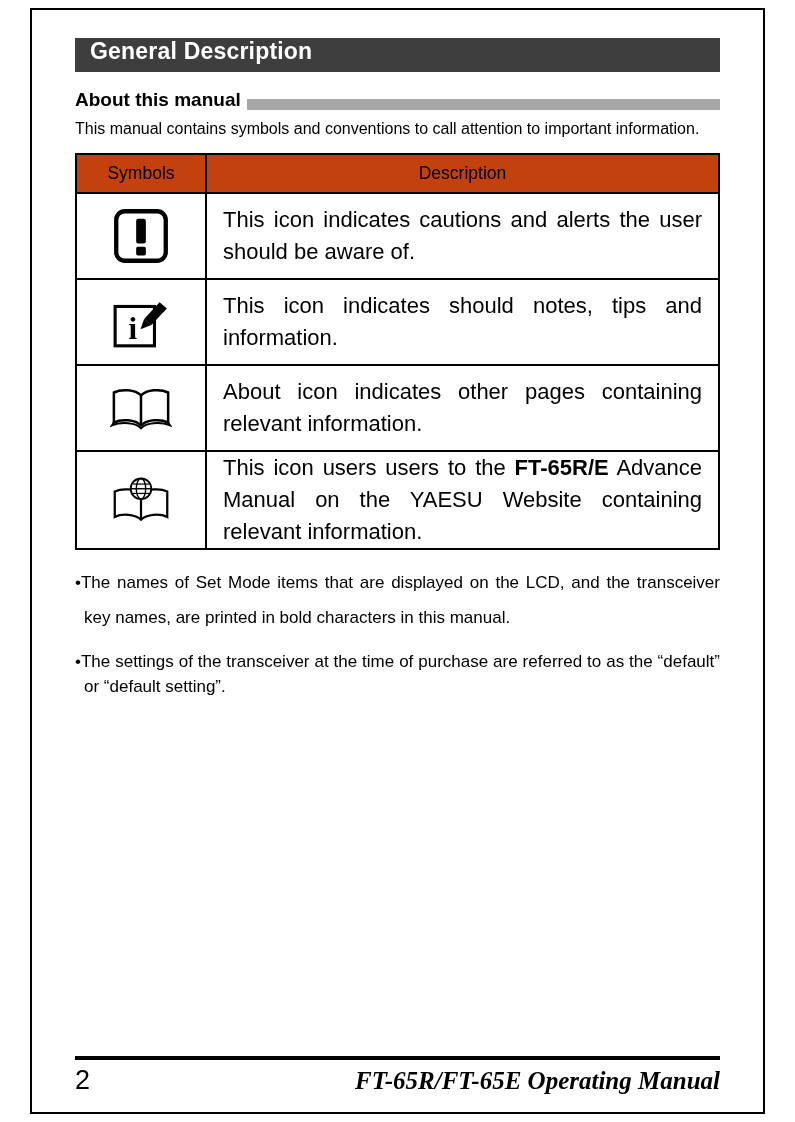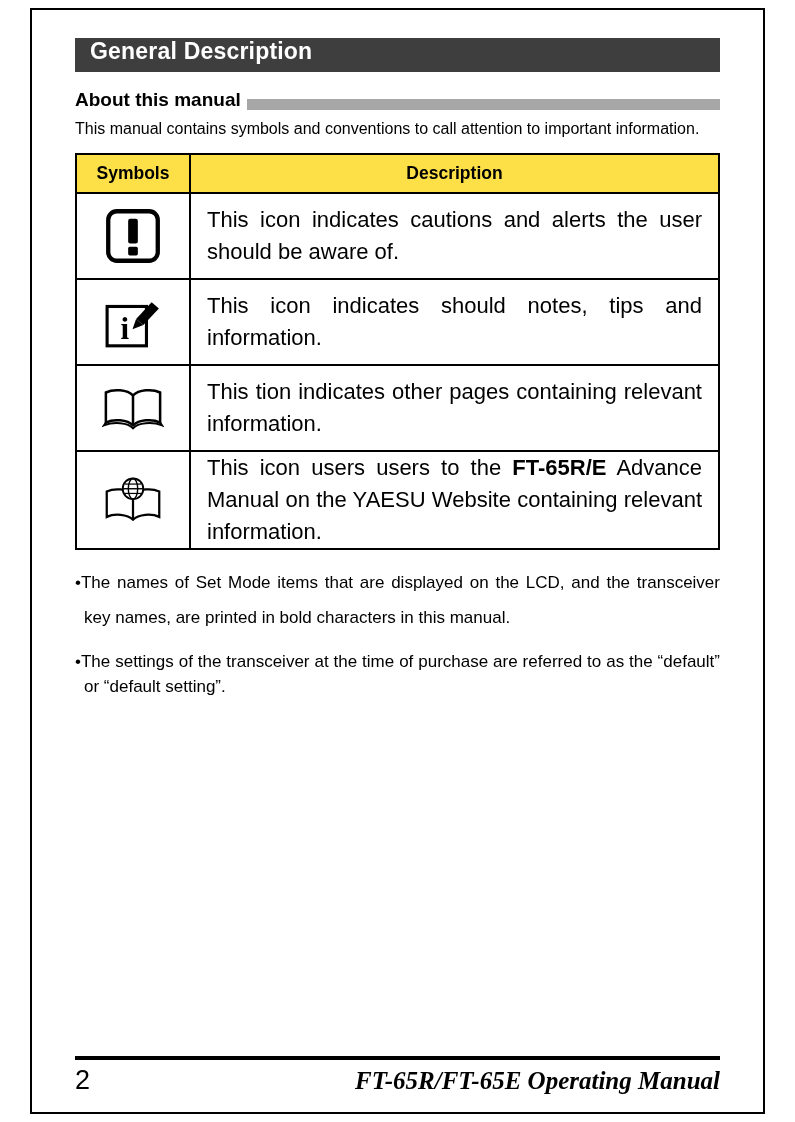--- a/index.html
+++ b/index.html
@@ -20,22 +20,22 @@
   .chapter-bar span{color:#fff;font-size:23px;font-weight:bold;letter-spacing:0.2px;}
   
   .section-heading{display:flex;align-items:center;margin-top:17px;}
   .section-title{font-size:19px;font-weight:bold;white-space:nowrap;padding-right:6px;}
   .section-rule{flex:1;height:11px;background:#a7a7a7;transform:translateY(4px);}
   .intro{font-size:16px;line-height:1.38;margin:7px 0 13px 0;}
   
   .symbols-table{border-collapse:collapse;width:645px;table-layout:fixed;}
   .symbols-table th,.symbols-table td{border:2px solid #000;}
   .symbols-table th{
-    background:#fde047;font-size:17.5px;font-weight:bold;height:33px;
-    text-align:center;padding:2px 4px;
+    background:#c2410c;font-size:17.5px;font-weight:normal;height:33px;
+    text-align:center;padding:2px 12px;
   }
   .col-sym{width:104px;}
   .sym-cell{text-align:center;vertical-align:middle;height:82px;}
   .desc-cell{
     vertical-align:middle;padding:0 16px;font-size:22px;line-height:1.45;
     text-align:justify;
   }
   .icon{display:inline-block;vertical-align:middle;}
   
   .note{
@@ -109,21 +109,21 @@
 
         <tr>
           <td class="sym-cell">
             <svg class="icon" width="62" height="46" viewBox="0 0 64 46">
               <path d="M32 10 C26 4 12 3 4 7 L4 38 C12 34 26 35 32 41 C38 35 52 34 60 38 L60 7 C52 3 38 4 32 10 Z" fill="none" stroke="#000" stroke-width="2.6"></path>
               <line x1="32" y1="10" x2="32" y2="41" stroke="#000" stroke-width="2.6"></line>
               <path d="M4 38 L2 41 C12 37 27 38 32 44 C37 38 52 37 62 41 L60 38" fill="none" stroke="#000" stroke-width="2"></path>
             </svg>
           </td>
           <td class="desc-cell">
-            <span>This tion indicates other pages containing relevant informa­tion.</span>
+            <span>About icon indicates other pages containing relevant informa­tion.</span>
           </td>
         </tr>
 
         <tr>
           <td class="sym-cell">
             <svg class="icon" width="60" height="50" viewBox="0 0 64 52">
               <path d="M32 20 C26 14 12 13 4 17 L4 44 C12 40 26 41 32 47 C38 41 52 40 60 44 L60 17 C52 13 38 14 32 20 Z" fill="none" stroke="#000" stroke-width="2.4"></path>
               <line x1="32" y1="20" x2="32" y2="47" stroke="#000" stroke-width="2.4"></line>
               <circle cx="32" cy="14" r="11" fill="#fff" stroke="#000" stroke-width="2"></circle>
               <ellipse cx="32" cy="14" rx="5" ry="11" fill="none" stroke="#000" stroke-width="1.5"></ellipse>

